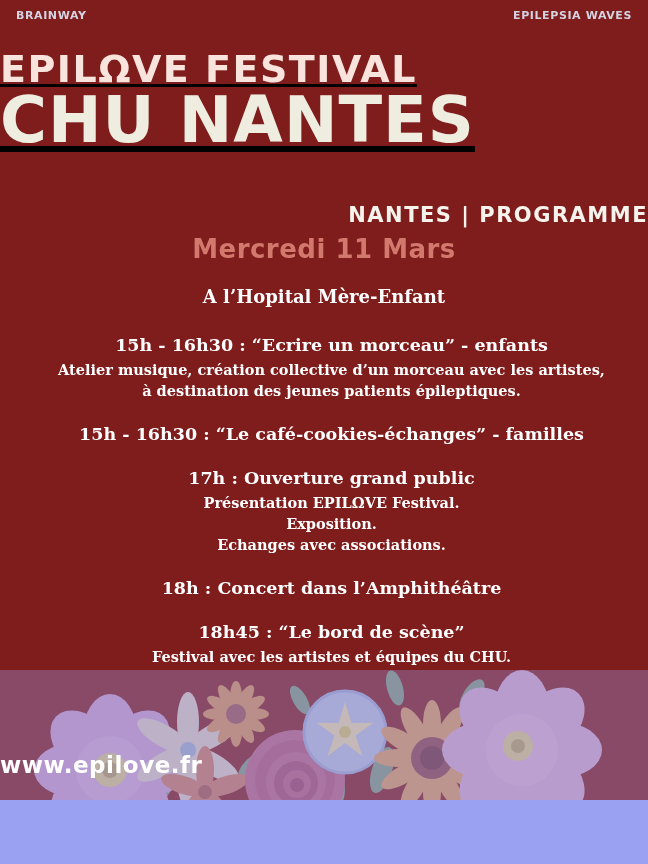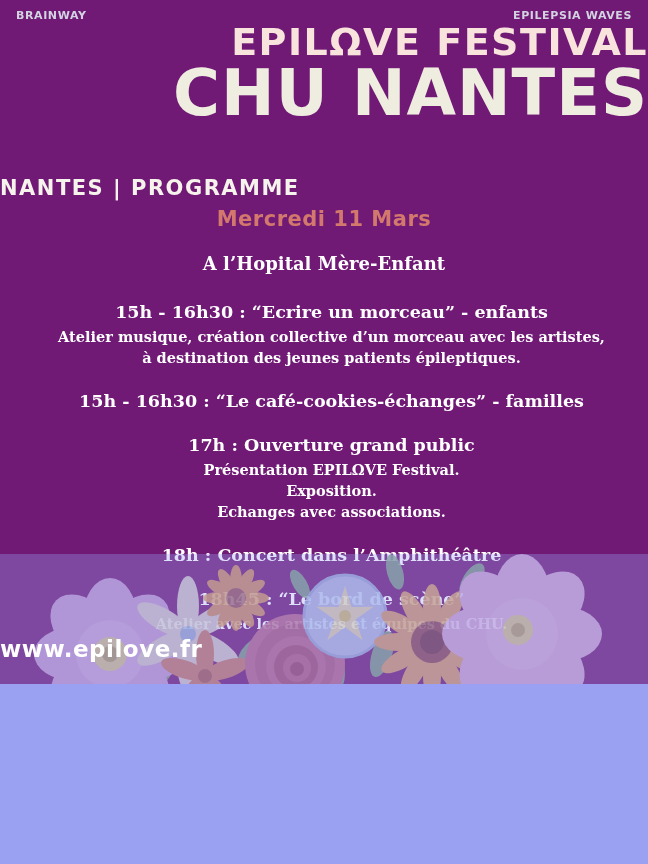--- a/index.html
+++ b/index.html
@@ -1,43 +1,43 @@
 <!DOCTYPE html>
 <html><head>
 <meta charset="utf-8">
 <style>
   html,body{margin:0;padding:0;background:#9AA1F2;}
   .poster{
     position:relative;
-    width:648px;height:684px;
+    width:648px;height:800px;
     margin:0 auto;
-    background:#701a75;
+    background:#7f1d1d;
     overflow:hidden;
     font-family:"DejaVu Sans",sans-serif;
   }
   .topbar{
     position:absolute;top:9px;left:16px;right:16px;
     display:flex;justify-content:space-between;
     color:#D4D3E2;font-size:11px;font-weight:bold;letter-spacing:.6px;
   }
-  .title-block{padding-top:23px;text-align:right;line-height:1;}
+  .title-block{padding-top:50px;text-align:left;line-height:1;text-decoration:underline;}
   .title-line1{
     color:#F8E4DD;font-size:38px;font-weight:800;letter-spacing:1.5px;
   }
   .title-line2{
     color:#EFEDE0;font-size:64px;font-weight:800;letter-spacing:1px;
     margin-top:2px;line-height:.95;
   }
   .program-heading{
-    margin-top:52px;text-align:left;
+    margin-top:52px;text-align:right;
     color:#F5F3EC;font-size:21px;font-weight:bold;letter-spacing:1.5px;
   }
   .program-date{
     margin-top:7px;text-align:center;
-    color:#D2786D;font-size:21px;font-weight:800;letter-spacing:.5px;
+    color:#D2786D;font-size:26px;font-weight:800;letter-spacing:.5px;
   }
   .program-venue{
     margin-top:22px;text-align:center;
     color:#FFFFFF;font-size:18px;font-weight:bold;
     font-family:"DejaVu Serif",serif;
   }
   .events{margin-top:27px;}
   .event{margin-bottom:22px;text-align:center;color:#FFFFFF;
     font-family:"DejaVu Serif",serif;font-weight:bold;padding-left:15px;}
   .event-title{font-size:17.5px;line-height:22px;margin-bottom:3px;}
@@ -81,21 +81,21 @@
       <div class="event-title">17h : Ouverture grand public</div>
       <div class="event-desc">Présentation EPILΩVE Festival.
 Exposition.
 Echanges avec associations.</div>
     </div>
     <div class="event">
       <div class="event-title">18h : Concert dans l’Amphithéâtre</div>
     </div>
     <div class="event">
       <div class="event-title">18h45 : “Le bord de scène”</div>
-      <div class="event-desc">Atelier avec les artistes et équipes du CHU.</div>
+      <div class="event-desc">Festival avec les artistes et équipes du CHU.</div>
     </div>
   </div>
 
   <svg class="flowers" viewBox="0 0 648 130" xmlns="http://www.w3.org/2000/svg">
     <g opacity="0.85">
 
       <g fill="#7FA386">
         <ellipse cx="162" cy="118" rx="9" ry="20" transform="rotate(35 162 118)"></ellipse>
         <ellipse cx="252" cy="96" rx="8" ry="18" transform="rotate(45 252 96)"></ellipse>
         <ellipse cx="300" cy="30" rx="7" ry="16" transform="rotate(-30 300 30)"></ellipse>

